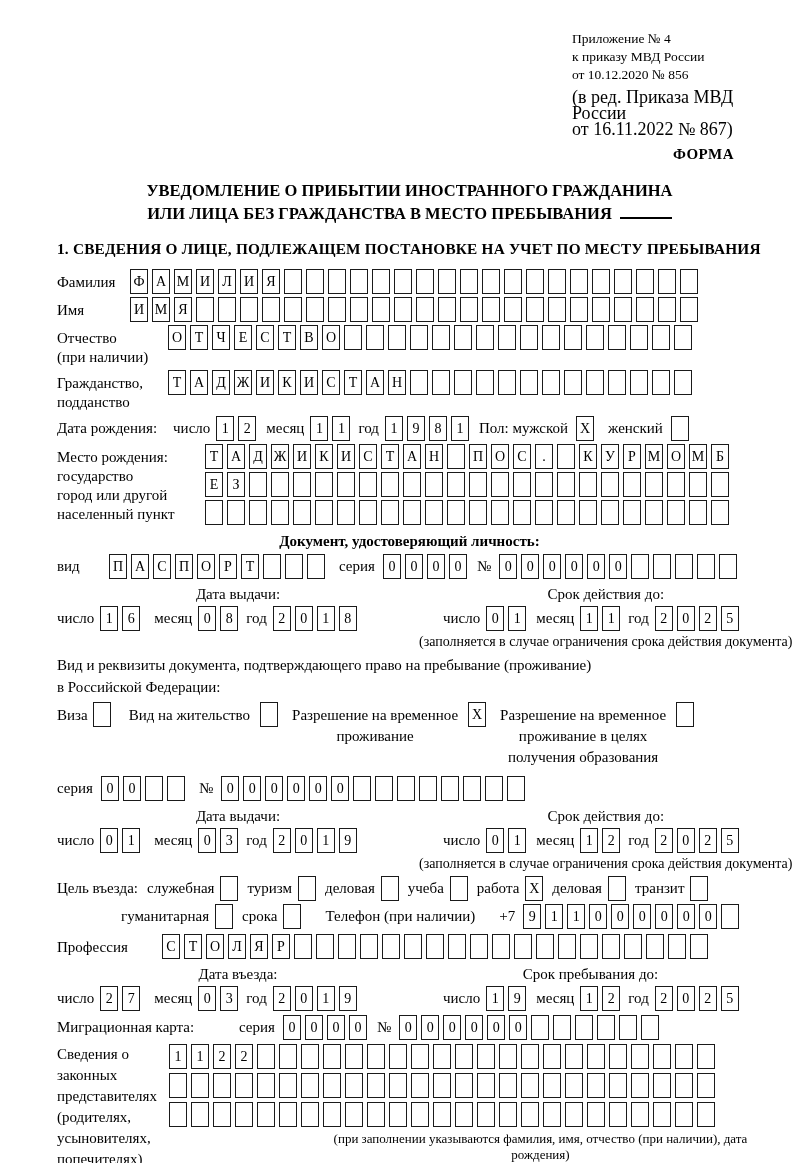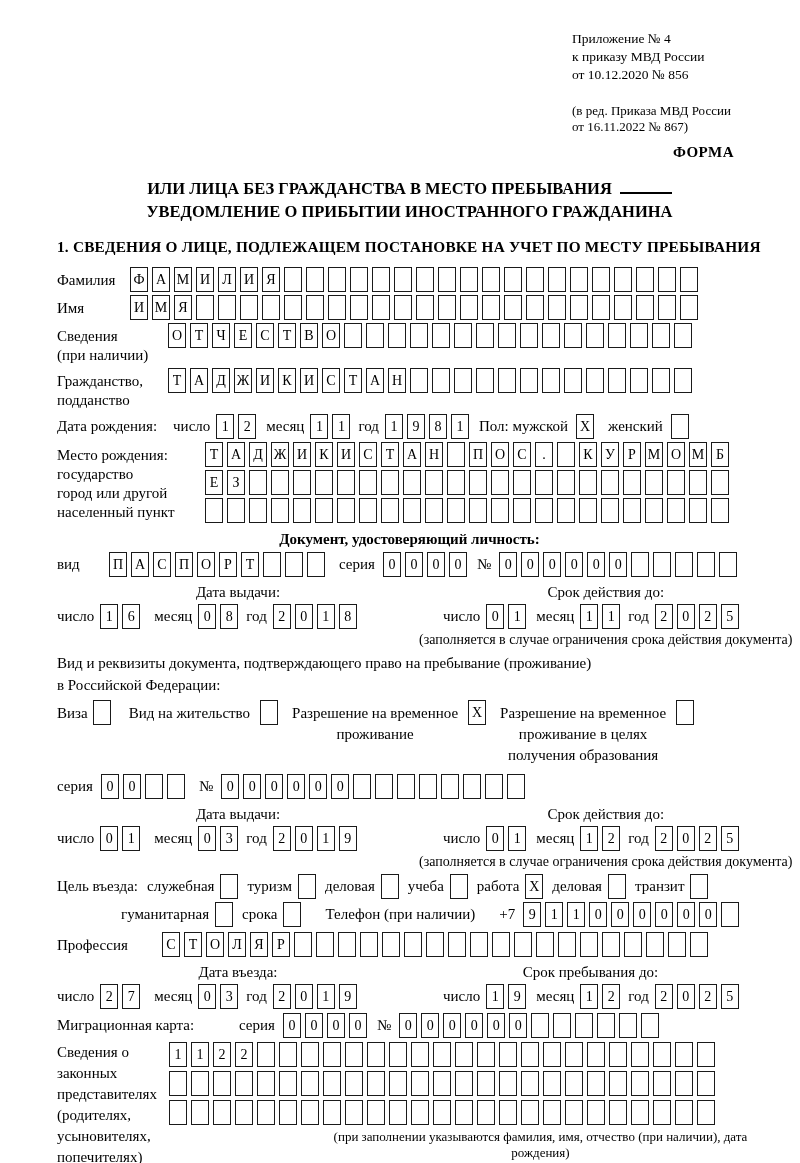--- a/index.html
+++ b/index.html
@@ -1,20 +1,20 @@
 <!DOCTYPE html>
 <html><head>
 <meta charset="utf-8">
 <style>
   *{box-sizing:border-box;margin:0;padding:0}
   body{background:#fff;color:#000;font-family:"Liberation Serif","DejaVu Serif",serif;}
   .page{width:800px;height:1163px;padding:30px 38px 10px 57px;position:relative;overflow:hidden;font-size:15px;background:#fff}
   
   .appendix{margin-left:auto;width:190px;font-size:13.5px;line-height:18px}
-  .appendix .rev{margin-top:19px;font-size:13px;line-height:16px}
+  .appendix .rev{margin-top:5px;font-size:18px;line-height:16px}
   .forma{margin-top:9px;text-align:right;padding-right:28px;font-weight:700;font-size:15px;letter-spacing:.5px}
   
   .title{margin-top:16px;text-align:center;font-weight:700;font-size:16.5px;line-height:23px}
   .blank{display:inline-block;width:52px;border-bottom:2px solid #000;height:12px;margin-left:8px}
   .heading{margin-top:15px;font-weight:700;font-size:15.3px;letter-spacing:.2px}
   
   .cells{display:flex;gap:4px;flex:0 0 auto}
   .cell{flex:0 0 auto;width:18px;height:25px;border:1.8px solid #1a1a1a;display:flex;align-items:center;justify-content:center;font-size:14px;background:#fff}
   
   .frow{display:flex;align-items:flex-start;margin-bottom:3px}
@@ -60,24 +60,24 @@
     <div>к приказу МВД России</div>
     <div>от 10.12.2020 № 856</div>
     <div class="rev">
       <div>(в ред. Приказа МВД России</div>
       <div>от 16.11.2022 № 867)</div>
     </div>
   </div>
   <div class="forma">ФОРМА</div>
 
   <div class="title">
+    <div>УВЕДОМЛЕНИЕ О ПРИБЫТИИ ИНОСТРАННОГО ГРАЖДАНИНА</div>
     <div>
       <span>ИЛИ ЛИЦА БЕЗ ГРАЖДАНСТВА В МЕСТО ПРЕБЫВАНИЯ</span><span class="blank"></span>
     </div>
-    <div>УВЕДОМЛЕНИЕ О ПРИБЫТИИ ИНОСТРАННОГО ГРАЖДАНИНА</div>
   </div>
 
   <div class="heading">1. СВЕДЕНИЯ О ЛИЦЕ, ПОДЛЕЖАЩЕМ ПОСТАНОВКЕ НА УЧЕТ ПО МЕСТУ ПРЕБЫВАНИЯ</div>
 
   <div class="frow" style="margin-top:11px">
     <div class="lbl w-sur">Фамилия</div>
     <div class="cells">
         <span class="cell">Ф</span>
         <span class="cell">А</span>
         <span class="cell">М</span>
@@ -134,21 +134,21 @@
         <span class="cell"></span>
         <span class="cell"></span>
         <span class="cell"></span>
         <span class="cell"></span>
         <span class="cell"></span>
       </div>
   </div>
 
   <div class="frow">
     <div class="lbl w-pat">
-      <div>Сведения</div>
+      <div>Отчество</div>
       <div>(при наличии)</div>
     </div>
     <div class="cells">
         <span class="cell">О</span>
         <span class="cell">Т</span>
         <span class="cell">Ч</span>
         <span class="cell">Е</span>
         <span class="cell">С</span>
         <span class="cell">Т</span>
         <span class="cell">В</span>

